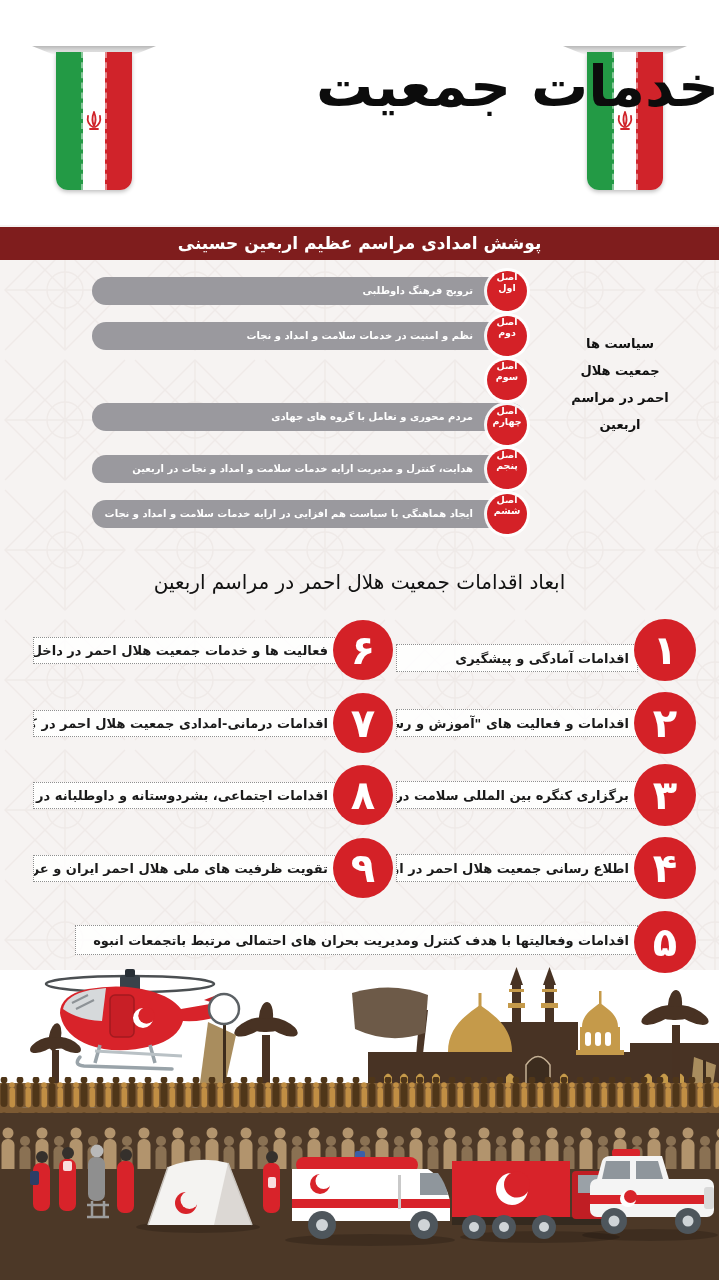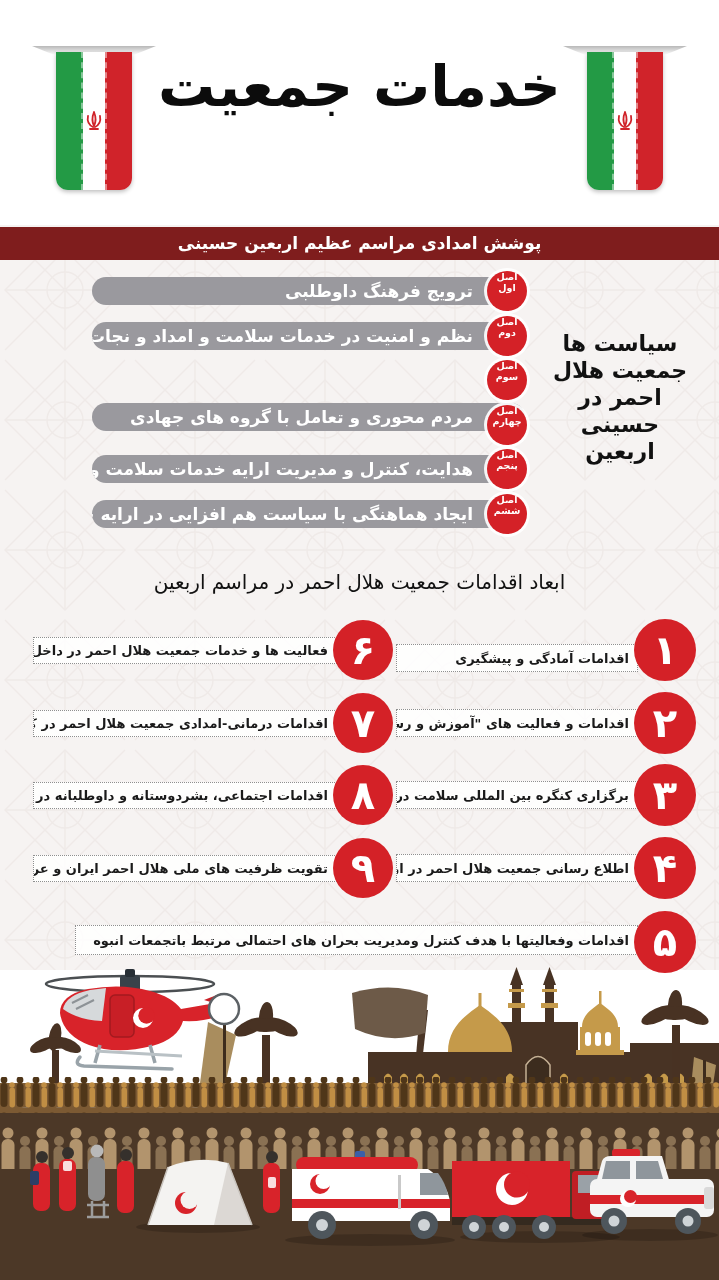--- a/index.html
+++ b/index.html
@@ -10,33 +10,33 @@
   #pattern-layer svg{display:block;}
   
   .flag{position:absolute;top:52px;width:76px;height:138px;display:flex;
         border-radius:0 0 12px 12px;overflow:hidden;box-shadow:0 2px 4px rgba(0,0,0,.25);}
   .flag .red{width:26px;background:#d0232a;border-left:2px dashed rgba(255,255,255,.45);}
   .flag .white{width:24px;background:#ffffff;display:flex;align-items:center;justify-content:center;}
   .flag .green{width:26px;background:#239a45;border-right:2px dashed rgba(255,255,255,.45);}
   .flag-slot{position:absolute;top:46px;width:124px;height:9px;
              background:linear-gradient(to bottom,rgba(0,0,0,.28),rgba(0,0,0,0));
              clip-path:polygon(0 0,100% 0,82% 100%,18% 100%);}
-  #page-title{position:absolute;left:0;right:0;top:48px;text-align:center;color:#0c0c0c;
+  #page-title{position:absolute;left:0;right:0;top:48px;color:#0c0c0c;
               font-weight:bold;font-size:57px;line-height:76px;letter-spacing:-1px;}
   #red-banner{position:absolute;left:0;top:227px;width:719px;height:33px;background:#7f1d1d;
               color:#fff;font-size:17px;font-weight:bold;text-align:center;line-height:33px;}
   
   .pill{position:absolute;right:194px;width:433px;height:28px;background:#9a999e;border-radius:14px;
-        color:#ffffff;font-size:17px;font-weight:bold;line-height:28px;
+        color:#ffffff;font-size:10px;font-weight:bold;line-height:28px;
         padding-right:52px;box-sizing:border-box;white-space:nowrap;overflow:hidden;}
   .badge{position:absolute;right:192px;width:40px;height:40px;border-radius:50%;background:#d42127;
          color:#fff;font-size:9.5px;font-weight:bold;text-align:center;line-height:11px;
          display:flex;flex-direction:column;box-shadow:0 0 0 3px rgba(255,255,255,.9);}
   #principles-sidebar{position:absolute;right:20px;top:330px;width:158px;text-align:center;
-                      color:#111;font-size:22px;font-weight:bold;line-height:27px;}
+                      color:#111;font-size:13px;font-weight:bold;line-height:27px;}
   
   #dimensions-heading{position:absolute;left:0;right:0;top:570px;text-align:center;color:#111;
                       font-size:20px;font-weight:normal;}
   .num-circle{position:absolute;border-radius:50%;background:#d42127;color:#fff;text-align:center;
               font-weight:bold;display:flex;align-items:center;justify-content:center;}
   .num-circle span{font-size:40px;line-height:1;}
   .item-box{position:absolute;border:1.5px dotted #8f8f8f;background:rgba(255,255,255,.85);
             box-sizing:border-box;color:#1a1a1a;font-size:13px;font-weight:bold;
             display:flex;align-items:center;padding:0 8px;white-space:nowrap;overflow:hidden;}
   
@@ -129,21 +129,21 @@
     <span>پنجم</span>
   </div>
   <div class="badge" style="top:494px;">
     <span>اصل</span>
     <span>ششم</span>
   </div>
 
   <div id="principles-sidebar">
     <div>سیاست ها</div>
     <div>جمعیت هلال</div>
-    <div>احمر در حسینی</div>
+    <div>احمر در مراسم</div>
     <div>اربعین</div>
   </div>
 
   <div id="dimensions-heading">ابعاد اقدامات جمعیت هلال احمر در مراسم اربعین</div>
 
   <div class="item-box" style="left:396px;top:636px;width:242px;height:28px;margin-top:8px;">اقدامات آمادگی و پیشگیری</div>
   <div class="num-circle" style="left:634px;top:619px;width:62px;height:62px;">
       <span>۱</span>
     </div>
 

